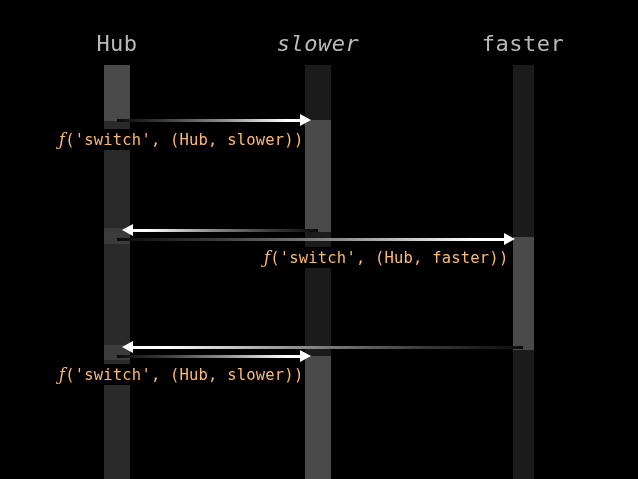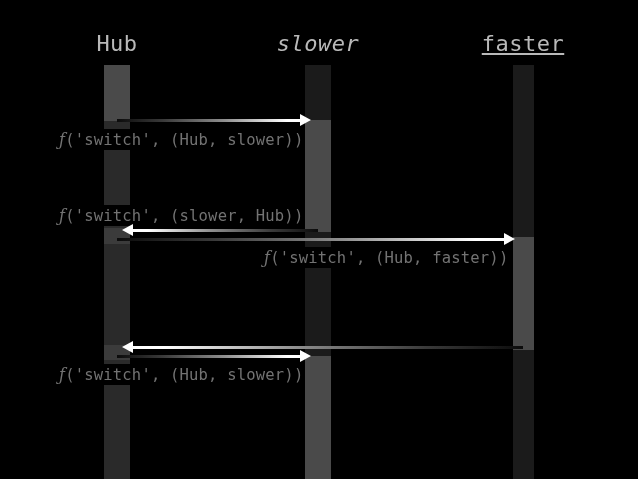--- a/index.html
+++ b/index.html
@@ -65,21 +65,21 @@
   .arrowhead.right {
     border-left: 11px solid #ffffff;
   }
   .arrowhead.left {
     border-right: 11px solid #ffffff;
   }
 
   
   .msg-label {
     position: absolute;
-    color: #737373;
+    color: #fdba74;
     font-size: 15.5px;
     white-space: nowrap;
     background: #000000;
     padding: 1px 2px;
     letter-spacing: 0.2px;
   }
   .msg-label .fn {
     font-family: "DejaVu Serif", "Liberation Serif", serif;
     font-style: italic;
     font-size: 16px;
@@ -98,27 +98,26 @@
   <div class="activation-soft" style="left:104px; top:228px; width:26px; height:16px;"></div>
   <div class="activation-soft" style="left:104px; top:345px; width:26px; height:15px;"></div>
 
   <div class="activation" style="left:305px; top:120px; width:26px; height:112px;"></div>
   <div class="activation" style="left:305px; top:356px; width:26px; height:123px;"></div>
 
   <div class="activation" style="left:513px; top:237px; width:21px; height:113px;"></div>
 
   <div class="participant" style="left:57px; top:31px; width:120px;">Hub</div>
   <div class="participant" style="left:258px; top:31px; width:120px;font-style:italic;">slower</div>
-  <div class="participant" style="left:463px; top:31px; width:120px;text-decoration:underline;">faster</div>
+  <div class="participant" style="left:463px; top:31px; width:120px;">faster</div>
 
   <div class="msg-arrow ltr" style="left:117px; top:119px; width:185px;"></div>
   <div class="arrowhead right" style="left:300px; top:114px;"></div>
   <div class="msg-label" style="left:57px; top:129px;"><span class="fn">ƒ</span><span>('switch', (Hub, slower))</span></div>
 
-  <div class="msg-label" style="left:57px; top:205px;"><span class="fn">ƒ</span><span>('switch', (slower, Hub))</span></div>
   <div class="msg-arrow rtl" style="left:133px; top:229px; width:185px;"></div>
   <div class="arrowhead left" style="left:122px; top:224px;"></div>
 
   <div class="msg-arrow ltr" style="left:117px; top:238px; width:389px;"></div>
   <div class="arrowhead right" style="left:504px; top:233px;"></div>
   <div class="msg-label" style="left:262px; top:247px;"><span class="fn">ƒ</span><span>('switch', (Hub, faster))</span></div>
 
   <div class="msg-arrow rtl" style="left:133px; top:346px; width:390px;"></div>
   <div class="arrowhead left" style="left:122px; top:341px;"></div>
 

